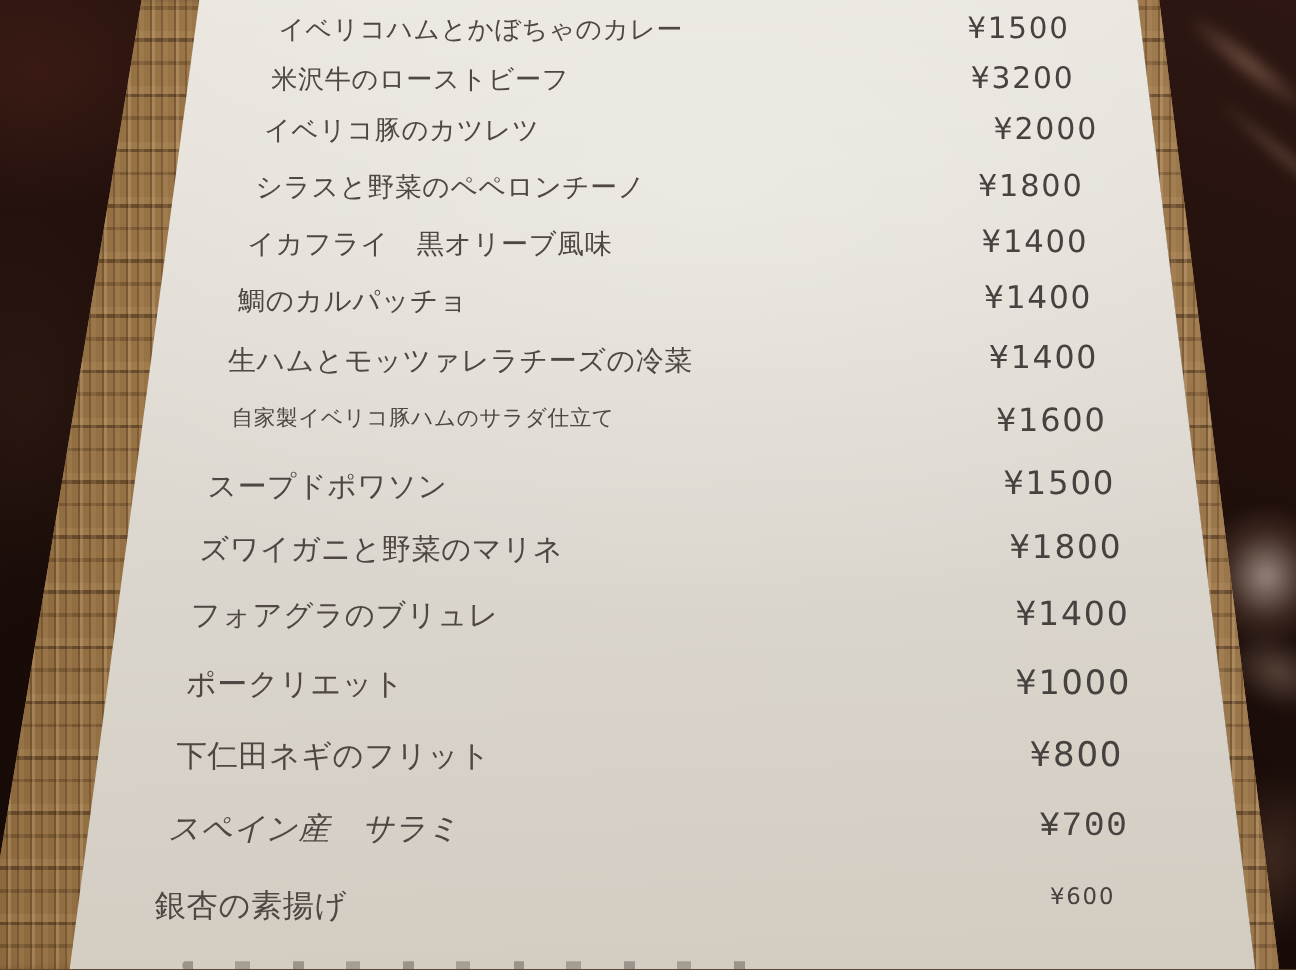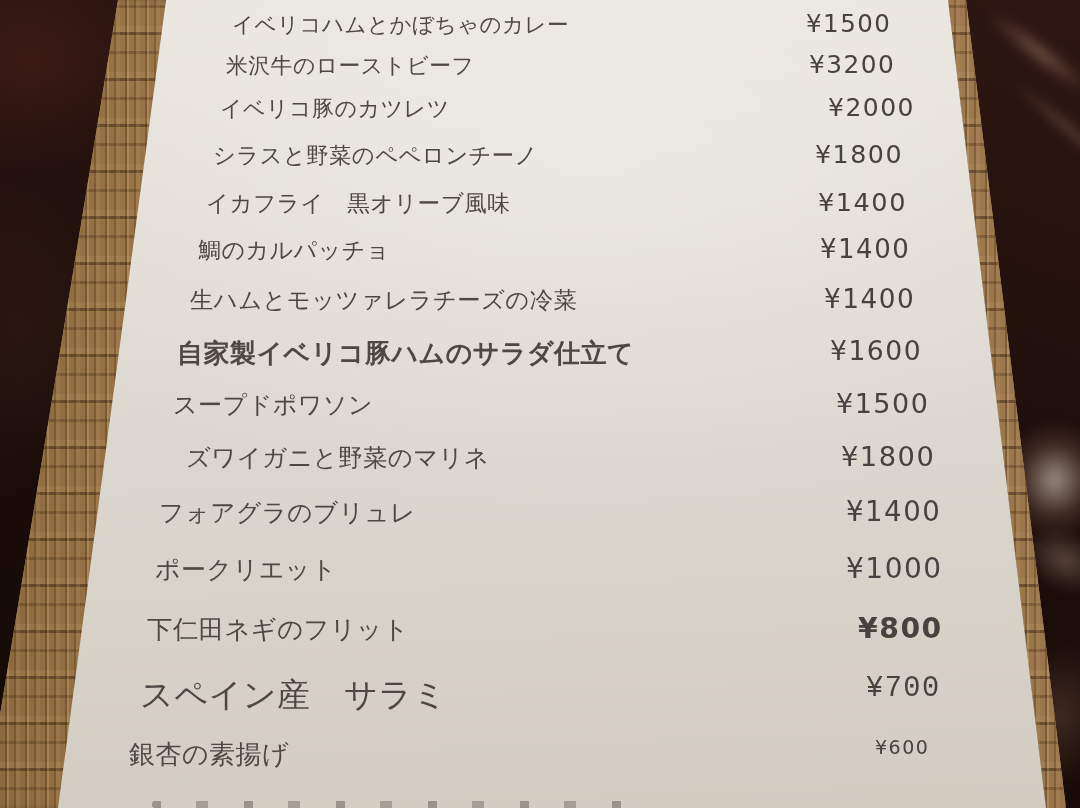--- a/index.html
+++ b/index.html
@@ -136,51 +136,51 @@
     <span class="item-name" style="left: 198px; font-size: 23px;">鯛のカルパッチョ</span>
     <span class="item-price" style="left: 820px; font-size: 26px;">¥1400</span>
   </div>
 
   <div class="menu-row" style="top: 285px; left: 0px; width: 1080px;">
     <span class="item-name" style="left: 190px; font-size: 23.3px;">生ハムとモッツァレラチーズの冷菜</span>
     <span class="item-price" style="left: 824px; font-size: 26.3px;">¥1400</span>
   </div>
 
   <div class="menu-row" style="top: 336px; left: 0px; width: 1080px;">
-    <span class="item-name" style="left: 177px; font-size: 26px; font-weight: bold;">自家製イベリコ豚ハムのサラダ仕立て</span>
+    <span class="item-name" style="left: 193px; font-size: 18px;">自家製イベリコ豚ハムのサラダ仕立て</span>
     <span class="item-price" style="left: 830px; font-size: 26.6px;">¥1600</span>
   </div>
 
   <div class="menu-row" style="top: 389px; left: 0px; width: 1080px;">
     <span class="item-name" style="left: 173px; font-size: 24px;">スープドポワソン</span>
     <span class="item-price" style="left: 836px; font-size: 27px;">¥1500</span>
   </div>
 
   <div class="menu-row" style="top: 442px; left: 0px; width: 1080px;">
-    <span class="item-name" style="left: 166px; font-size: 24.3px; margin-left: 20px;">ズワイガニと野菜のマリネ</span>
+    <span class="item-name" style="left: 166px; font-size: 24.3px;">ズワイガニと野菜のマリネ</span>
     <span class="item-price" style="left: 841px; font-size: 27.3px;">¥1800</span>
   </div>
 
   <div class="menu-row" style="top: 496px; left: 0px; width: 1080px;">
     <span class="item-name" style="left: 159px; font-size: 24.6px;">フォアグラのブリュレ</span>
     <span class="item-price" style="left: 846px; font-size: 27.6px;">¥1400</span>
   </div>
 
   <div class="menu-row" style="top: 553px; left: 0px; width: 1080px;">
     <span class="item-name" style="left: 155px; font-size: 25px;">ポークリエット</span>
     <span class="item-price" style="left: 846px; font-size: 28px;">¥1000</span>
   </div>
 
   <div class="menu-row" style="top: 613px; left: 0px; width: 1080px;">
     <span class="item-name" style="left: 147px; font-size: 25.3px;">下仁田ネギのフリット</span>
-    <span class="item-price" style="left: 858px; font-size: 28.3px; font-weight: bold;">¥800</span>
+    <span class="item-price" style="left: 858px; font-size: 28.3px;">¥800</span>
   </div>
 
   <div class="menu-row" style="top: 673px; left: 0px; width: 1080px;">
-    <span class="item-name" style="left: 140px; font-size: 33px;">スペイン産　サラミ</span>
+    <span class="item-name" style="left: 140px; font-size: 26px; font-style: italic;">スペイン産　サラミ</span>
     <span class="item-price" style="left: 866px; font-size: 28.6px; font-family: Liberation Mono, monospace;">¥700</span>
   </div>
 
   <div class="menu-row" style="top: 737px; left: 0px; width: 1080px;">
     <span class="item-name" style="left: 129px; font-size: 26px;">銀杏の素揚げ</span>
     <span class="item-price" style="left: 875px; font-size: 19px;">¥600</span>
   </div>
 </div>
     <div class="next-row-peek"></div>
   </div>

